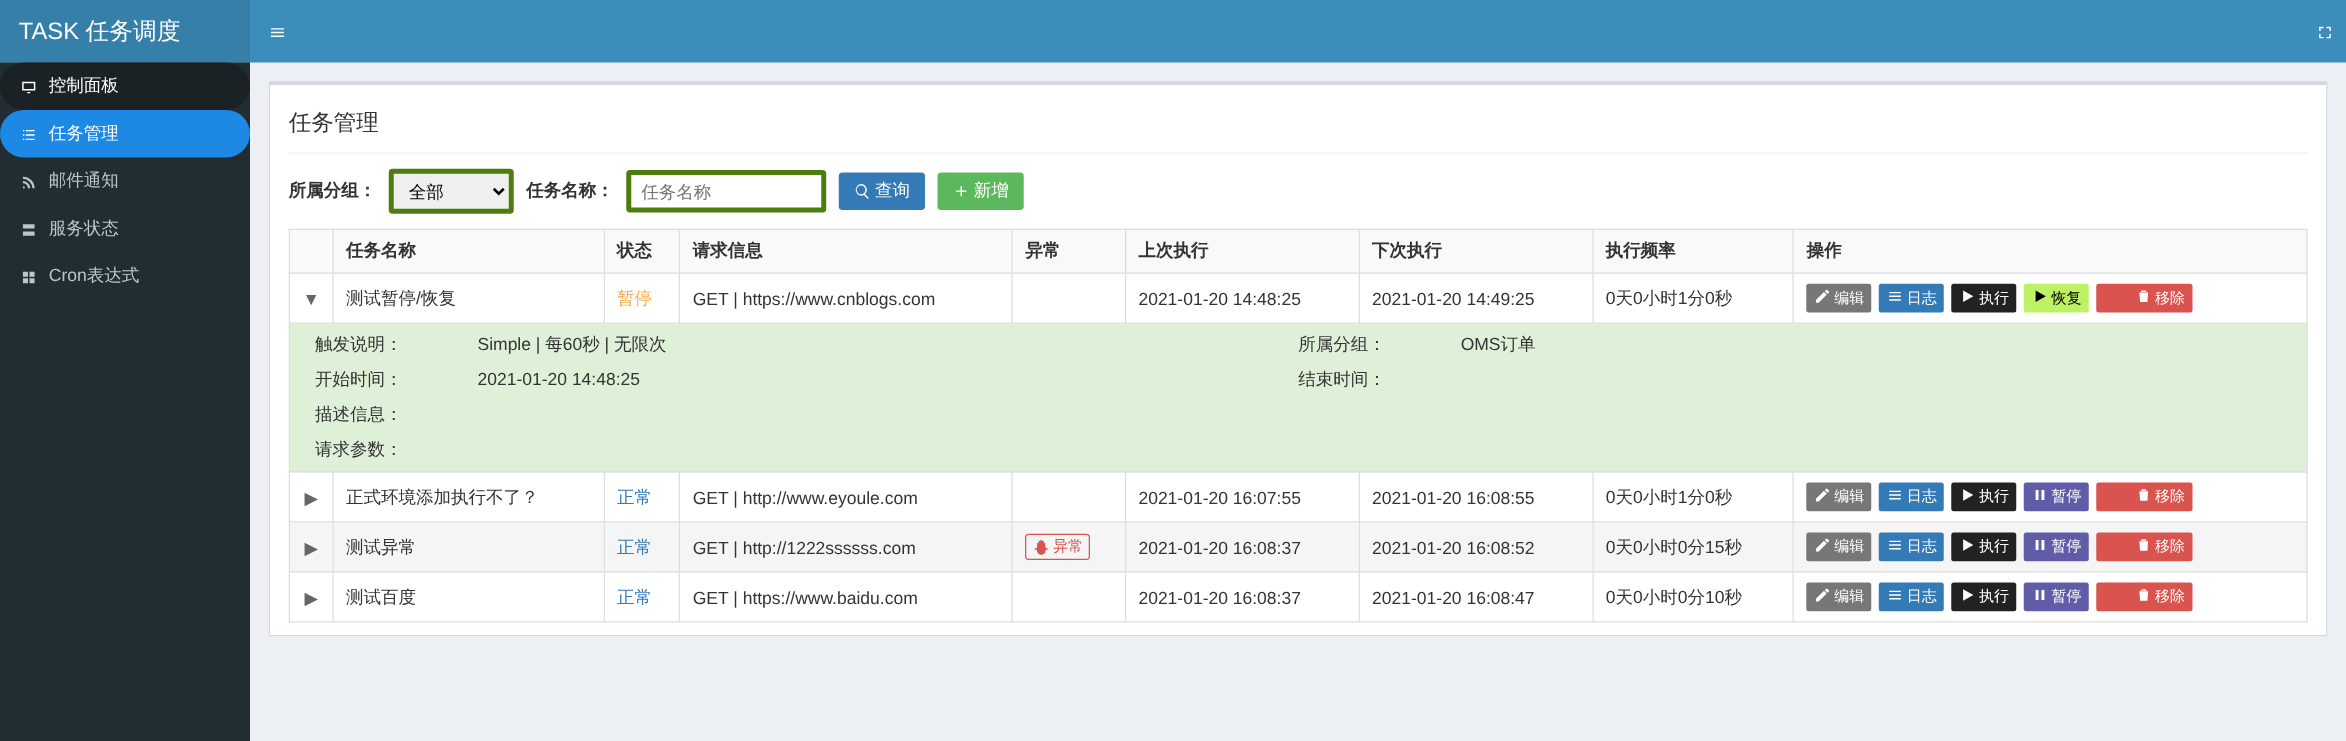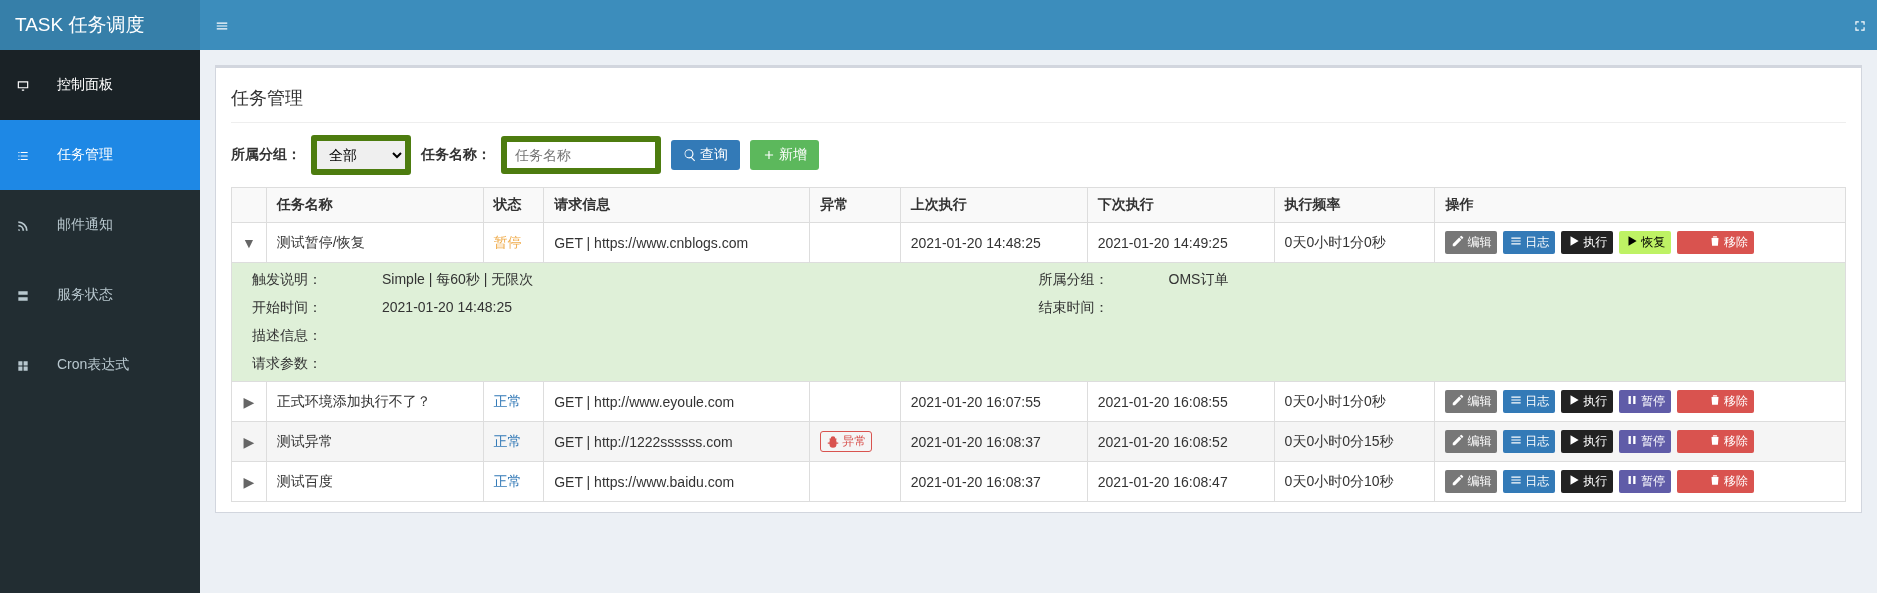--- a/index.html
+++ b/index.html
@@ -5,32 +5,32 @@
 * { margin: 0; padding: 0; box-sizing: border-box; }
 body { font-family: "Microsoft YaHei", Arial, sans-serif; font-size: 14px; background: #ecf0f5; color: #333; }
 
 .topbar { height: 50px; background: #3c8dbc; display: flex; align-items: center; }
 .logo { width: 200px; height: 50px; background: #367fa9; color: #ffffff; font-size: 19px; display: flex; align-items: center; padding-left: 15px; }
 .hamburger { color: #fff; padding: 0 15px; font-size: 18px; cursor: pointer; }
 .topbar-right { flex: 1; display: flex; justify-content: flex-end; align-items: center; padding-right: 10px; color: #fff; }
 
 .container { display: flex; height: calc(100vh - 50px); }
 .sidebar { width: 200px; background: #222d32; color: #b8c7ce; }
-.sidebar-item { padding: 26px 15px; display: flex; align-items: center; gap: 26px; cursor: pointer; }
+.sidebar-item { padding: 10px 15px; display: flex; align-items: center; gap: 8px; cursor: pointer; border-radius: 19px; }
 .sidebar-item.header { background: #1a2226; color: #fff; }
 .sidebar-item.active { background: #1e88e5; color: #fff; }
 .icon { width: 16px; display: inline-block; text-align: center; }
 
 .content { flex: 1; padding: 15px; overflow: auto; }
 .box { background: #fff; border: 1px solid #d2d6de; border-top: 3px solid #d2d6de; padding: 10px 15px; }
 .box-title { font-size: 18px; padding: 8px 0 12px 0; border-bottom: 1px solid #eee; margin-bottom: 12px; }
 
 .filter-row { display: flex; align-items: center; gap: 10px; margin-bottom: 12px; flex-wrap: wrap; }
 .filter-row label { font-weight: bold; }
-.select, .text-input { border: 6px solid #4d7c0f; padding: 5px 8px; font-size: 14px; border-radius: 3px; }
+.select, .text-input { border: 4px solid #4d7c0f; padding: 5px 8px; font-size: 14px; border-radius: 3px; }
 .select { width: 100px; }
 .text-input { width: 160px; }
 .btn { border: none; padding: 6px 12px; color: #fff; border-radius: 3px; cursor: pointer; font-size: 14px; display: inline-flex; align-items: center; gap: 3px; }
 .btn-primary { background: #337ab7; }
 .btn-success { background: #5cb85c; }
 
 table { width: 100%; border-collapse: collapse; }
 th, td { padding: 8px 10px; border: 1px solid #ddd; text-align: left; font-size: 14px; vertical-align: middle; }
 th { background: #f9f9f9; font-weight: bold; }
 tr:nth-child(even) > td { background: #f5f5f5; }

